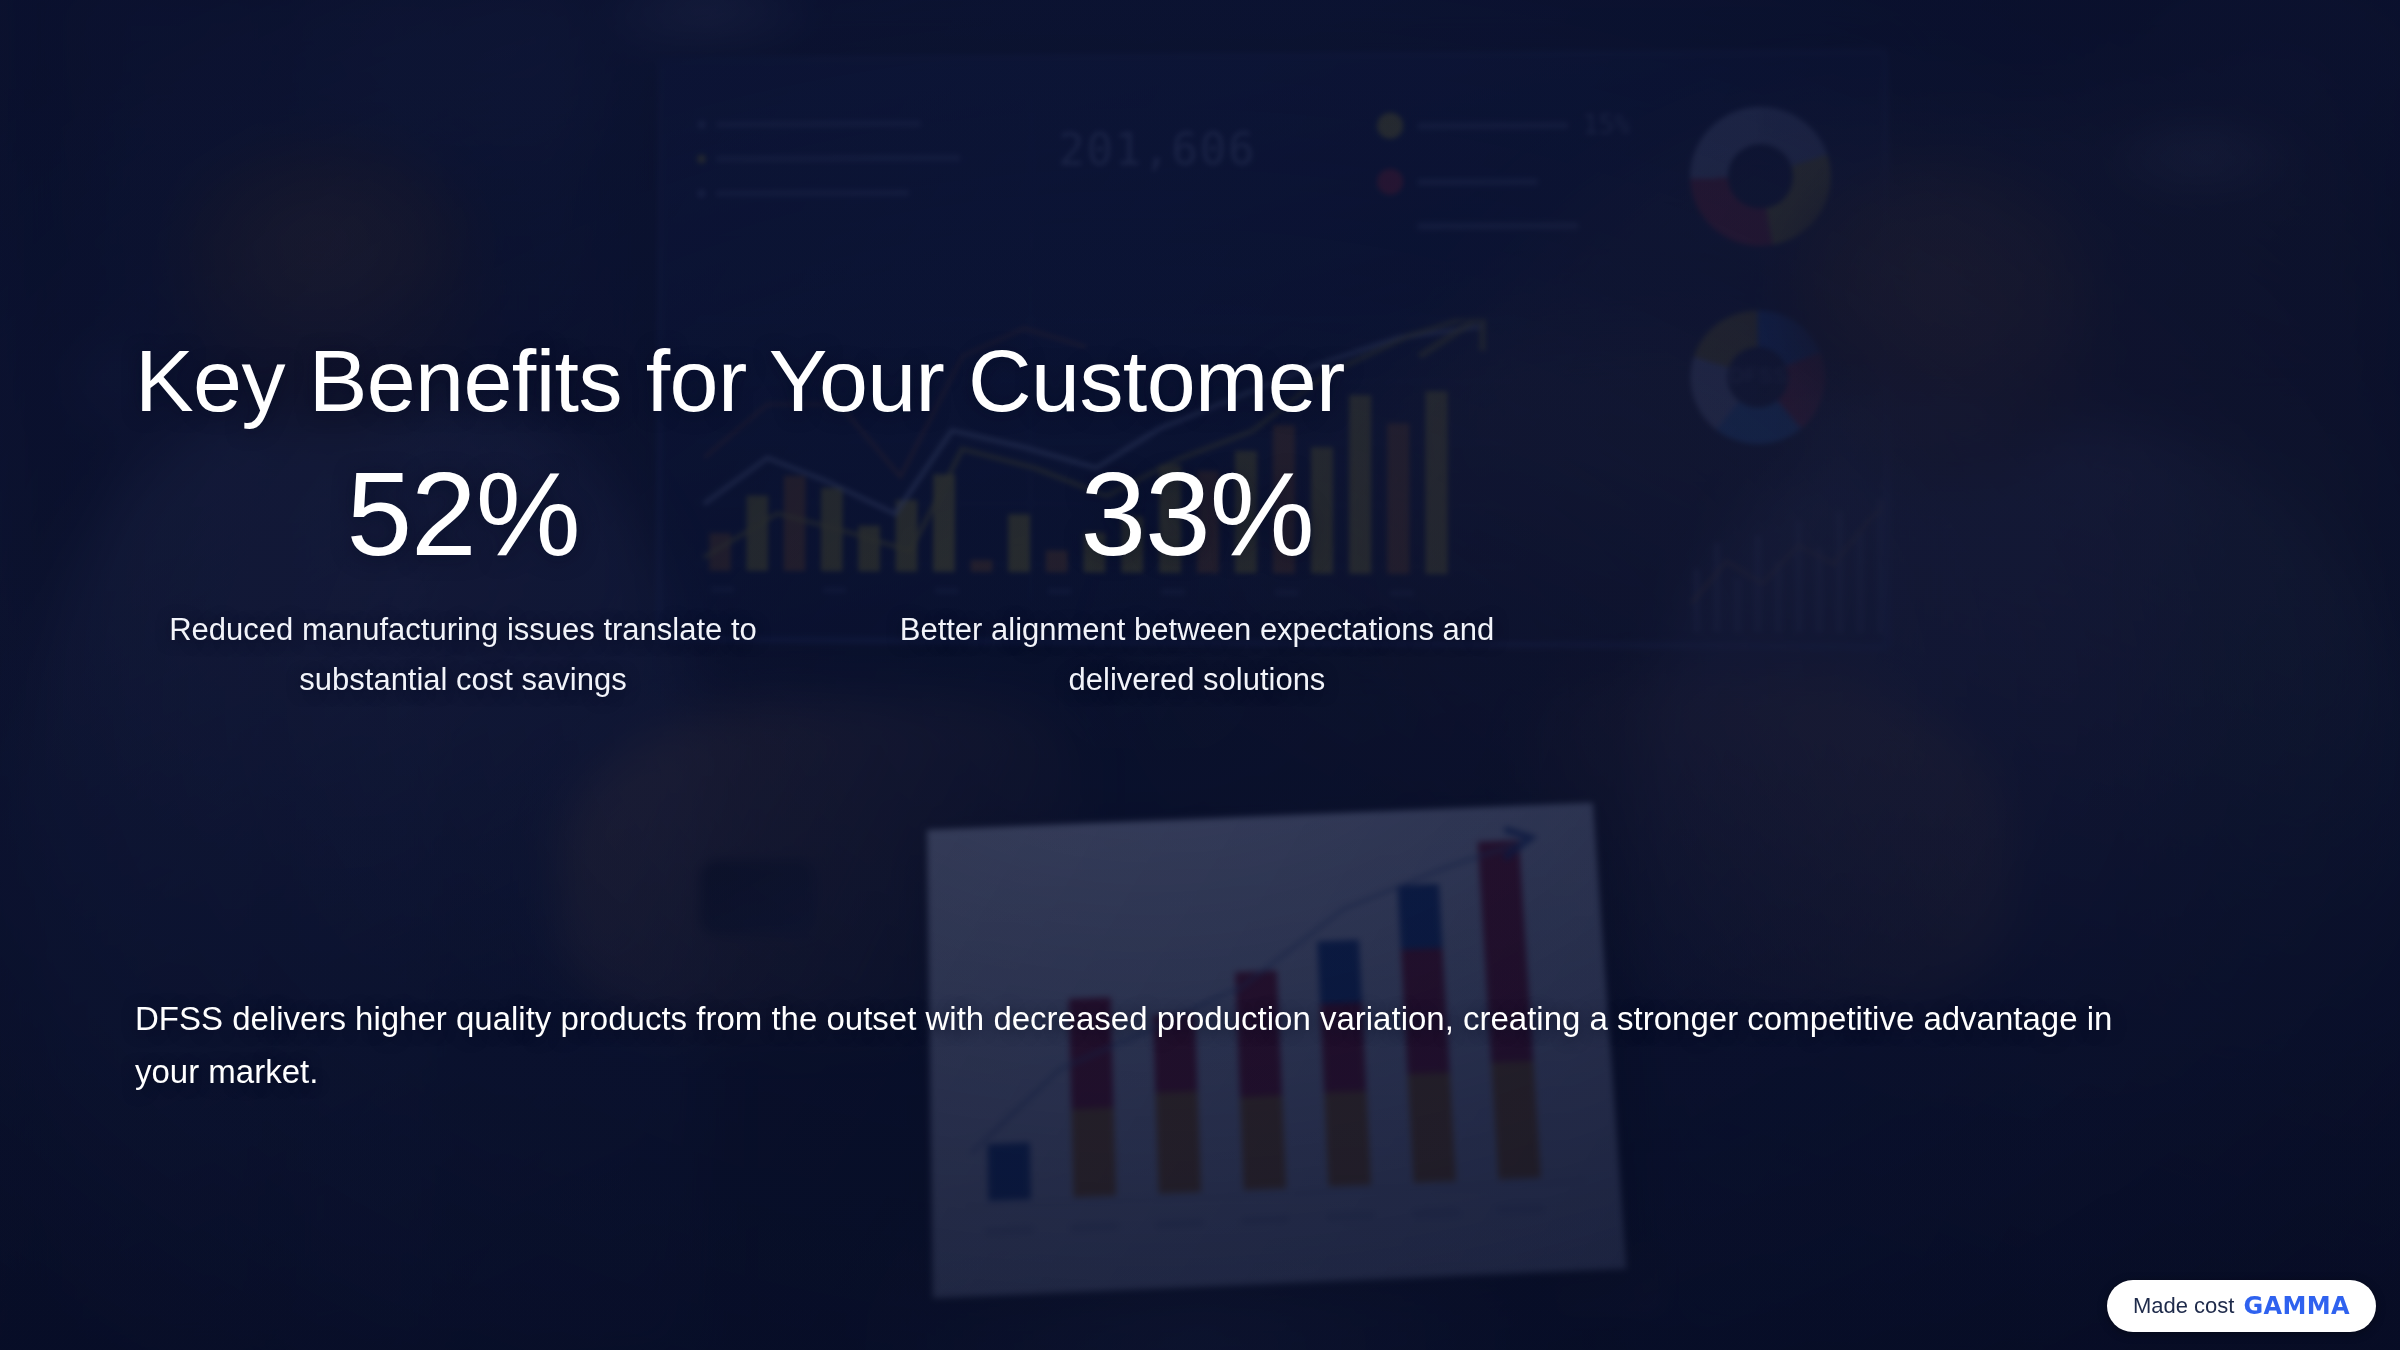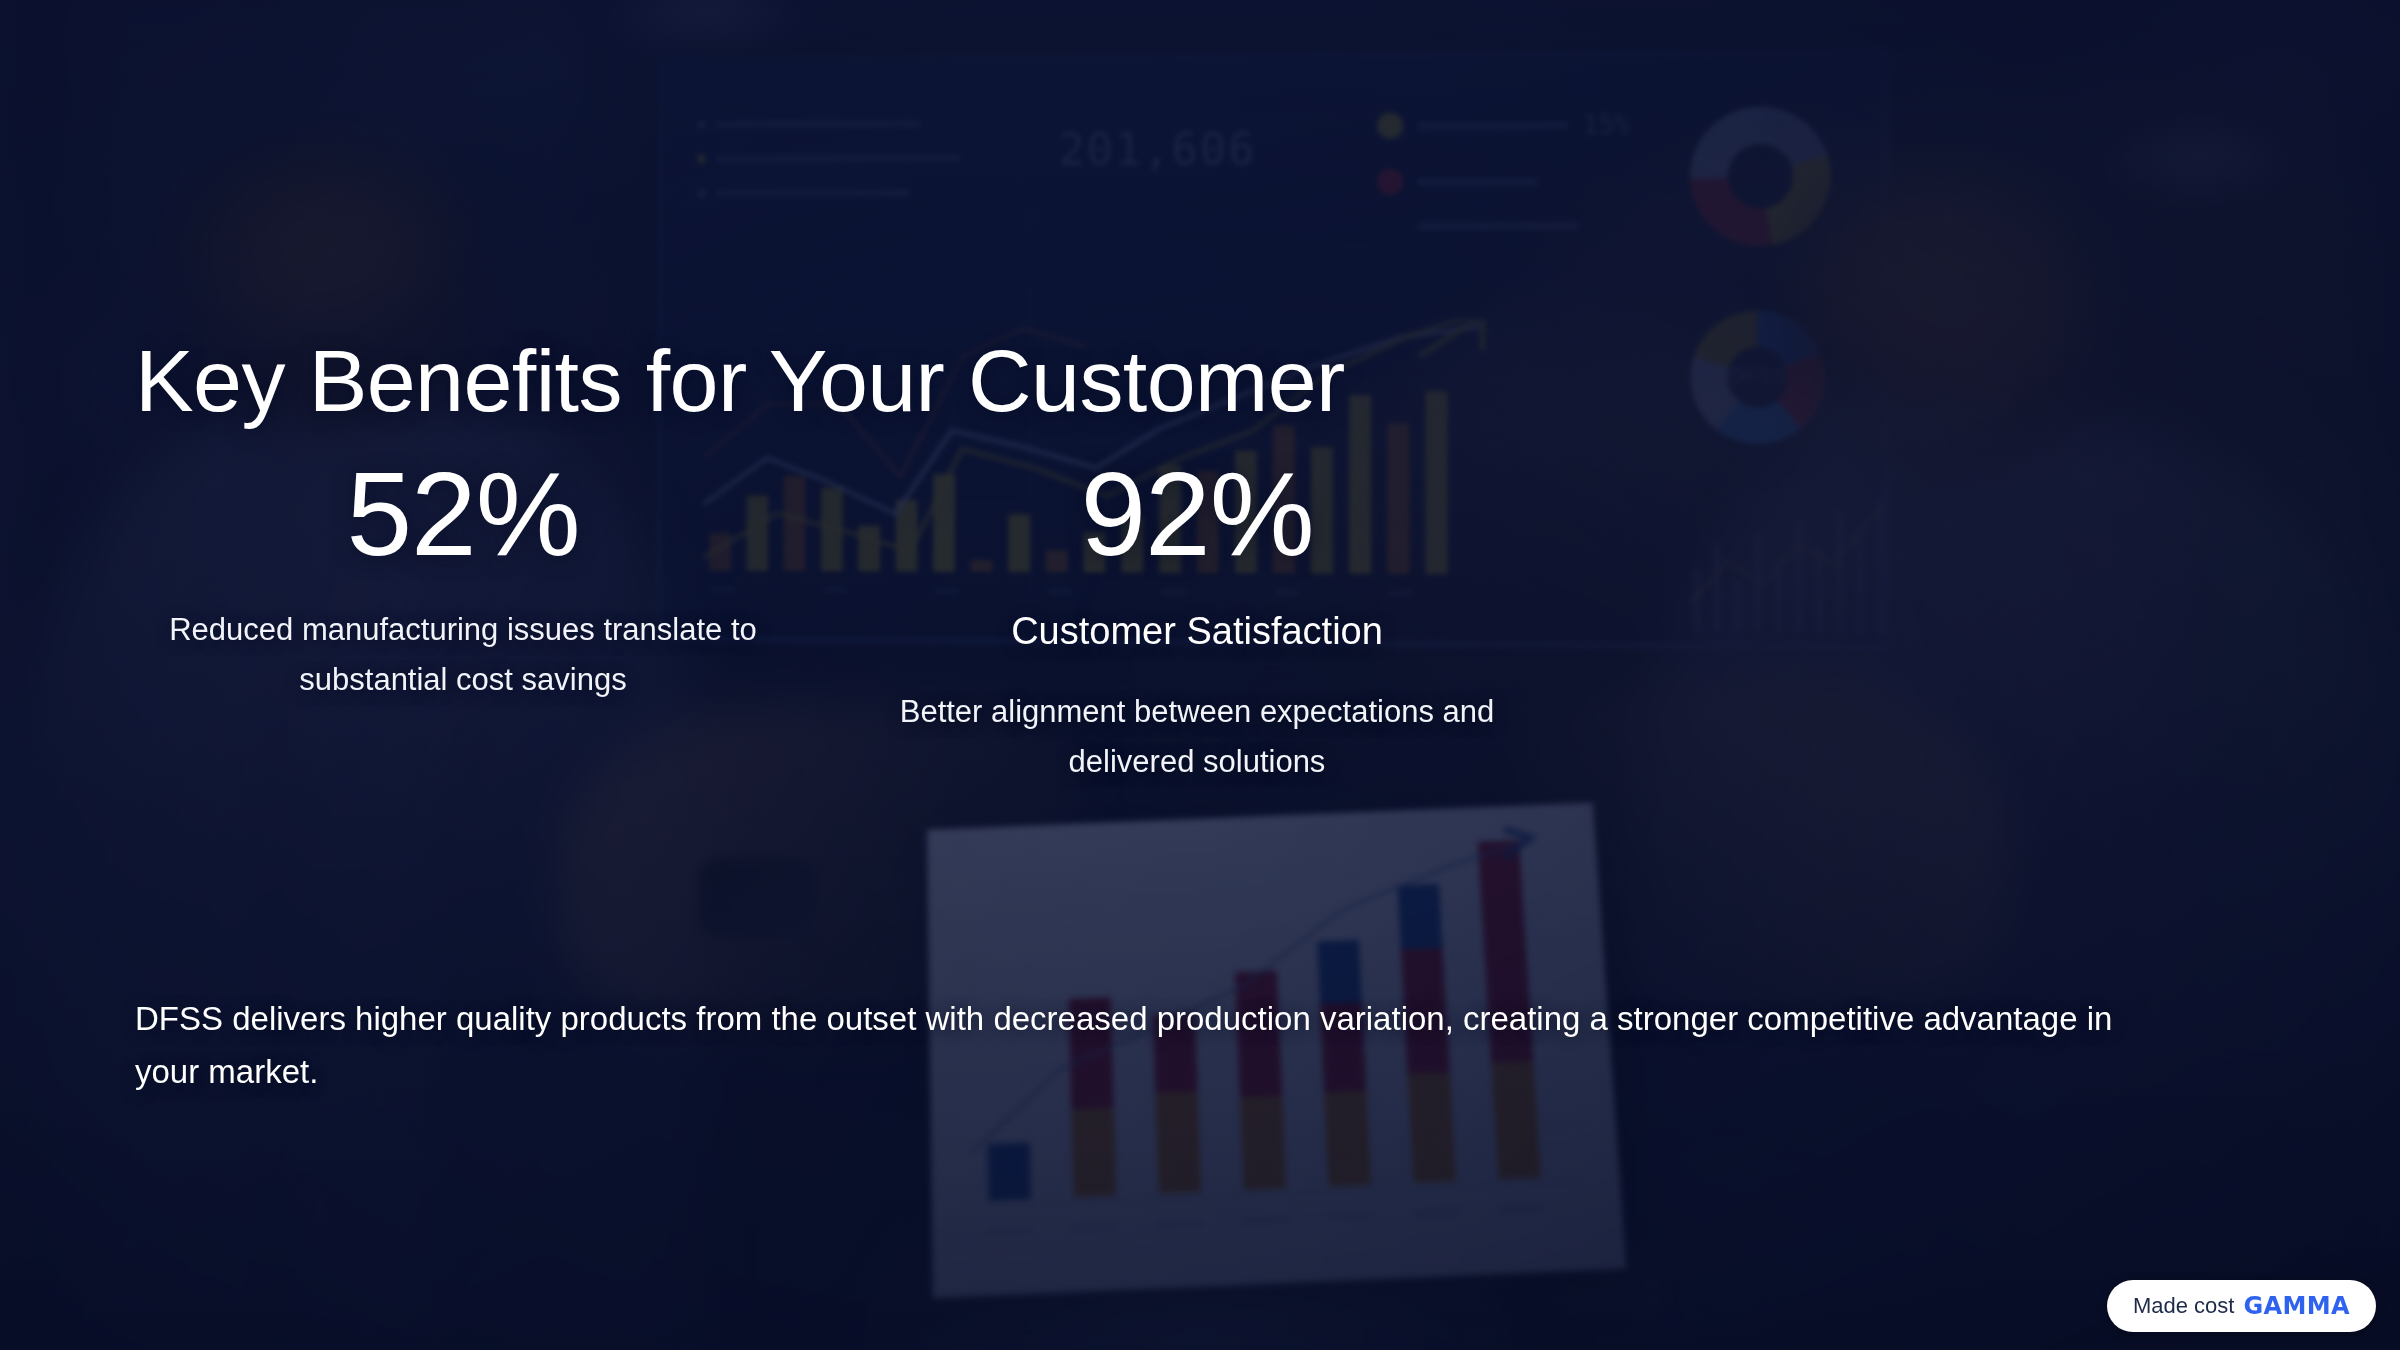--- a/index.html
+++ b/index.html
@@ -449,22 +449,21 @@
 
     <div class="stats">
 
 
       <div class="stat-col">
         <div class="stat-value">52%</div>
         <div class="stat-desc">Reduced manufacturing issues translate to substantial cost savings</div>
       </div>
 
       <div class="stat-col">
-        <div class="stat-value">92%</div>
-        <div class="stat-label">Customer Satisfaction</div>
+        <div class="stat-value">33%</div>
         <div class="stat-desc">Better alignment between expectations and delivered solutions</div>
       </div>
 
     </div>
 
     <p class="summary">DFSS delivers higher quality products from the outset with decreased production variation, creating a stronger competitive advantage in your market.</p>
 
     <div class="gamma-badge">
       <span class="gamma-made">Made cost</span>
       <span class="gamma-word">GAMMA</span>

